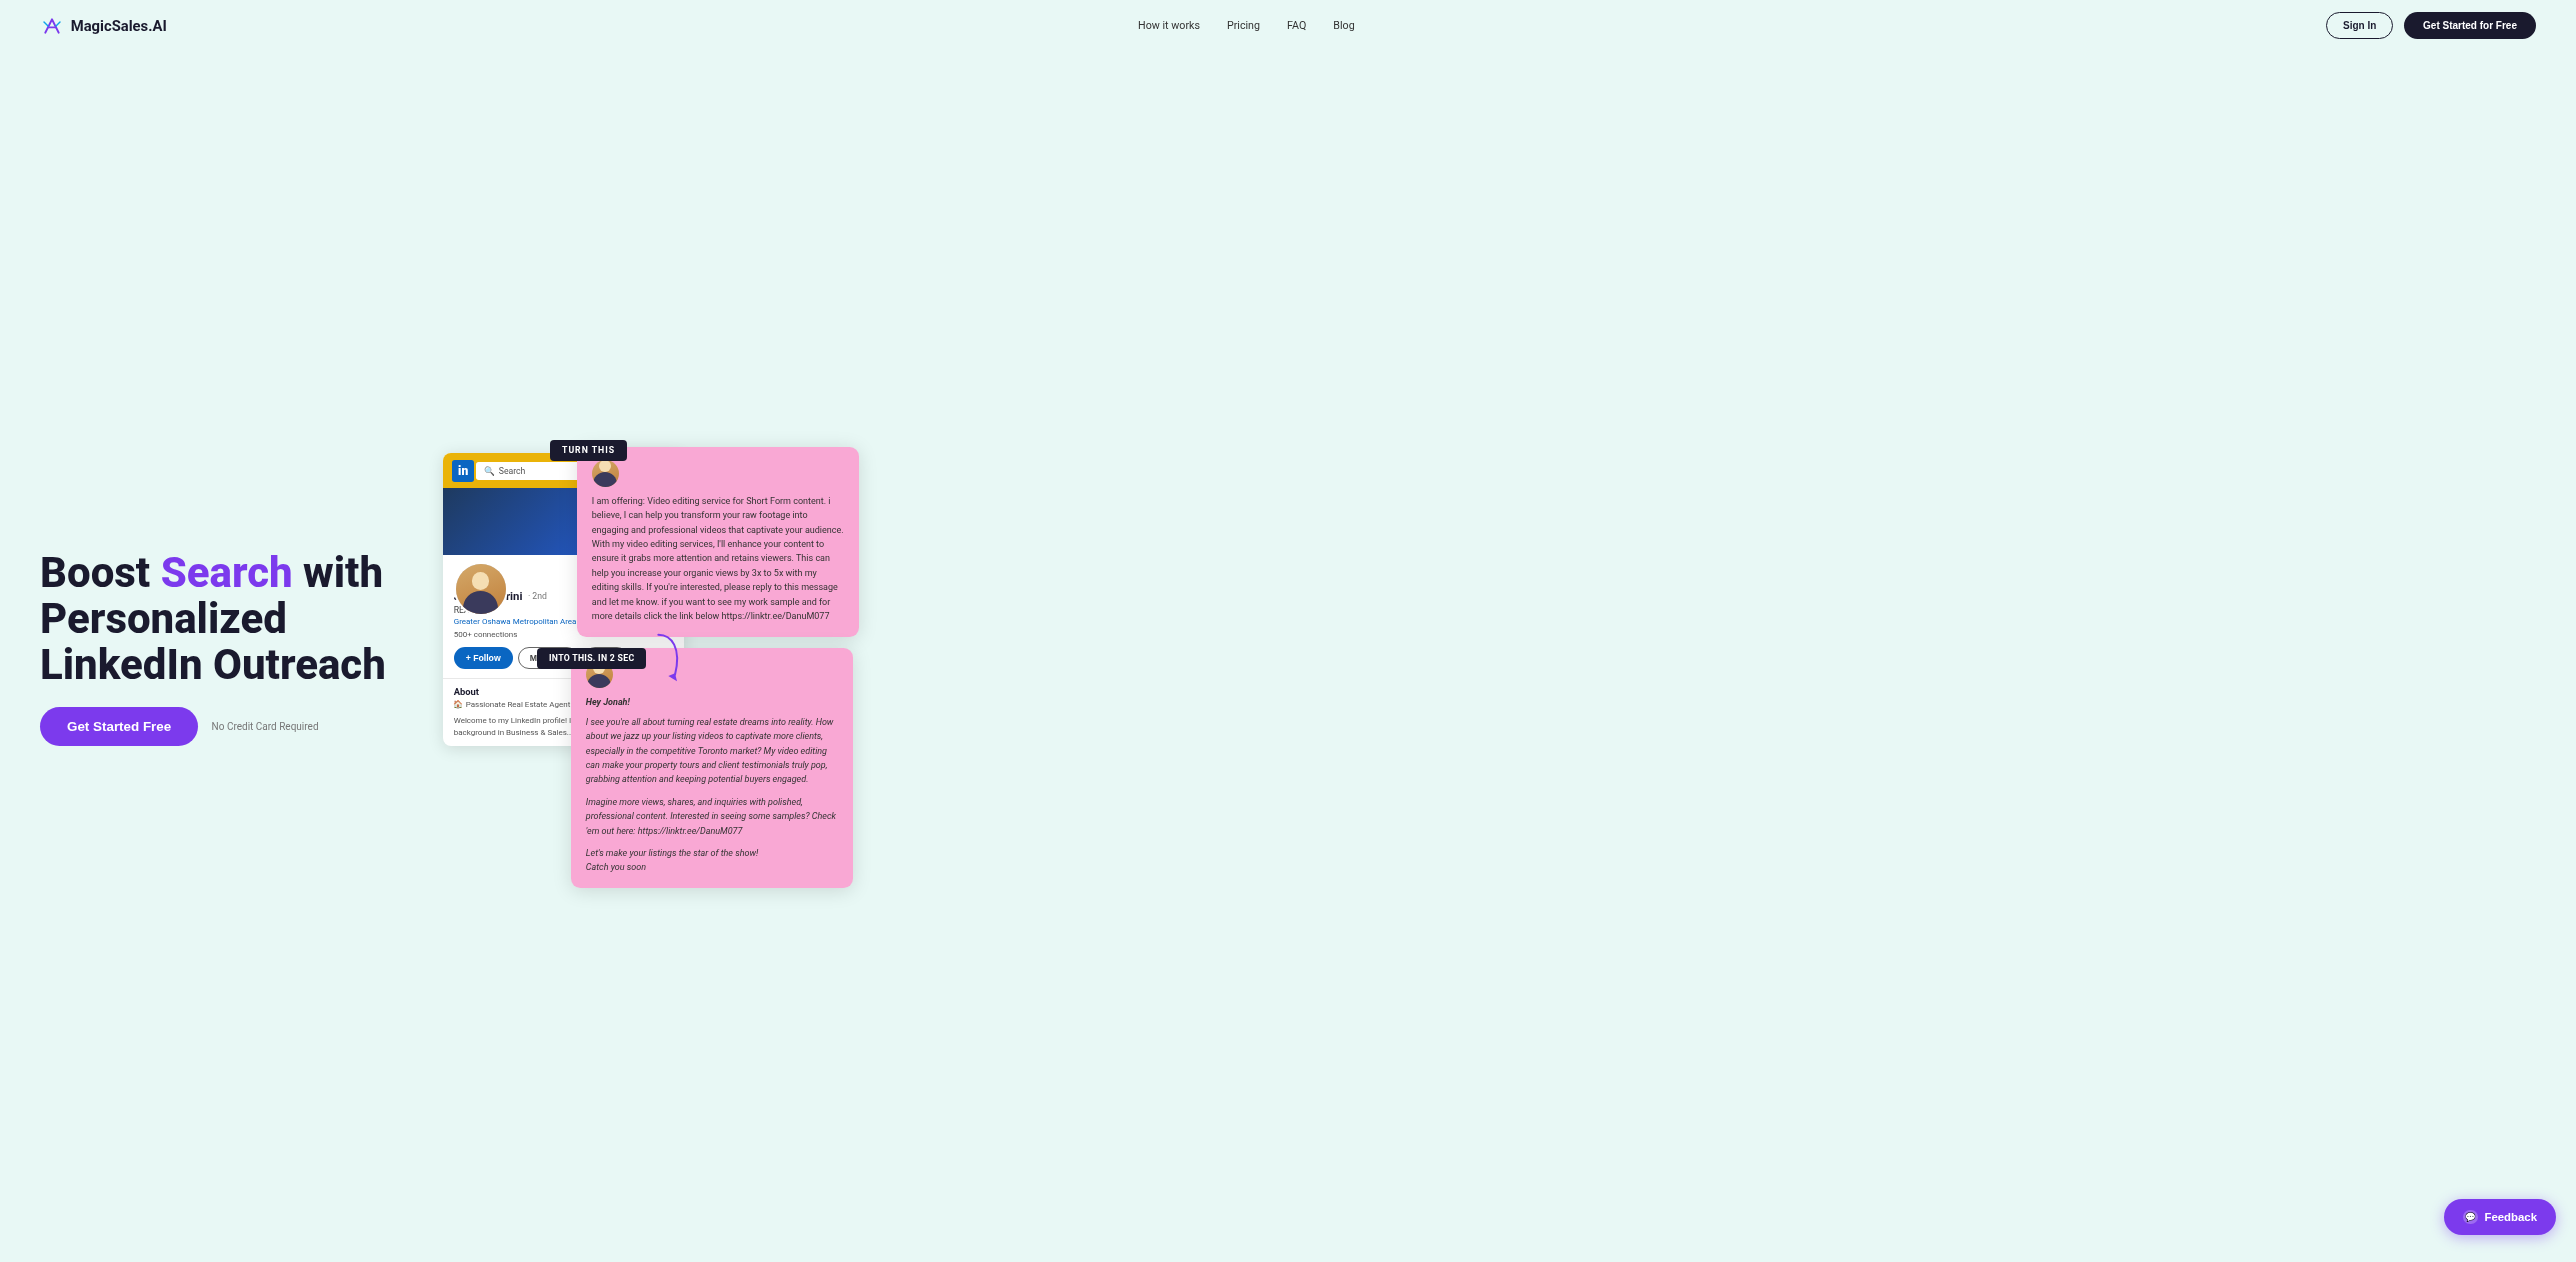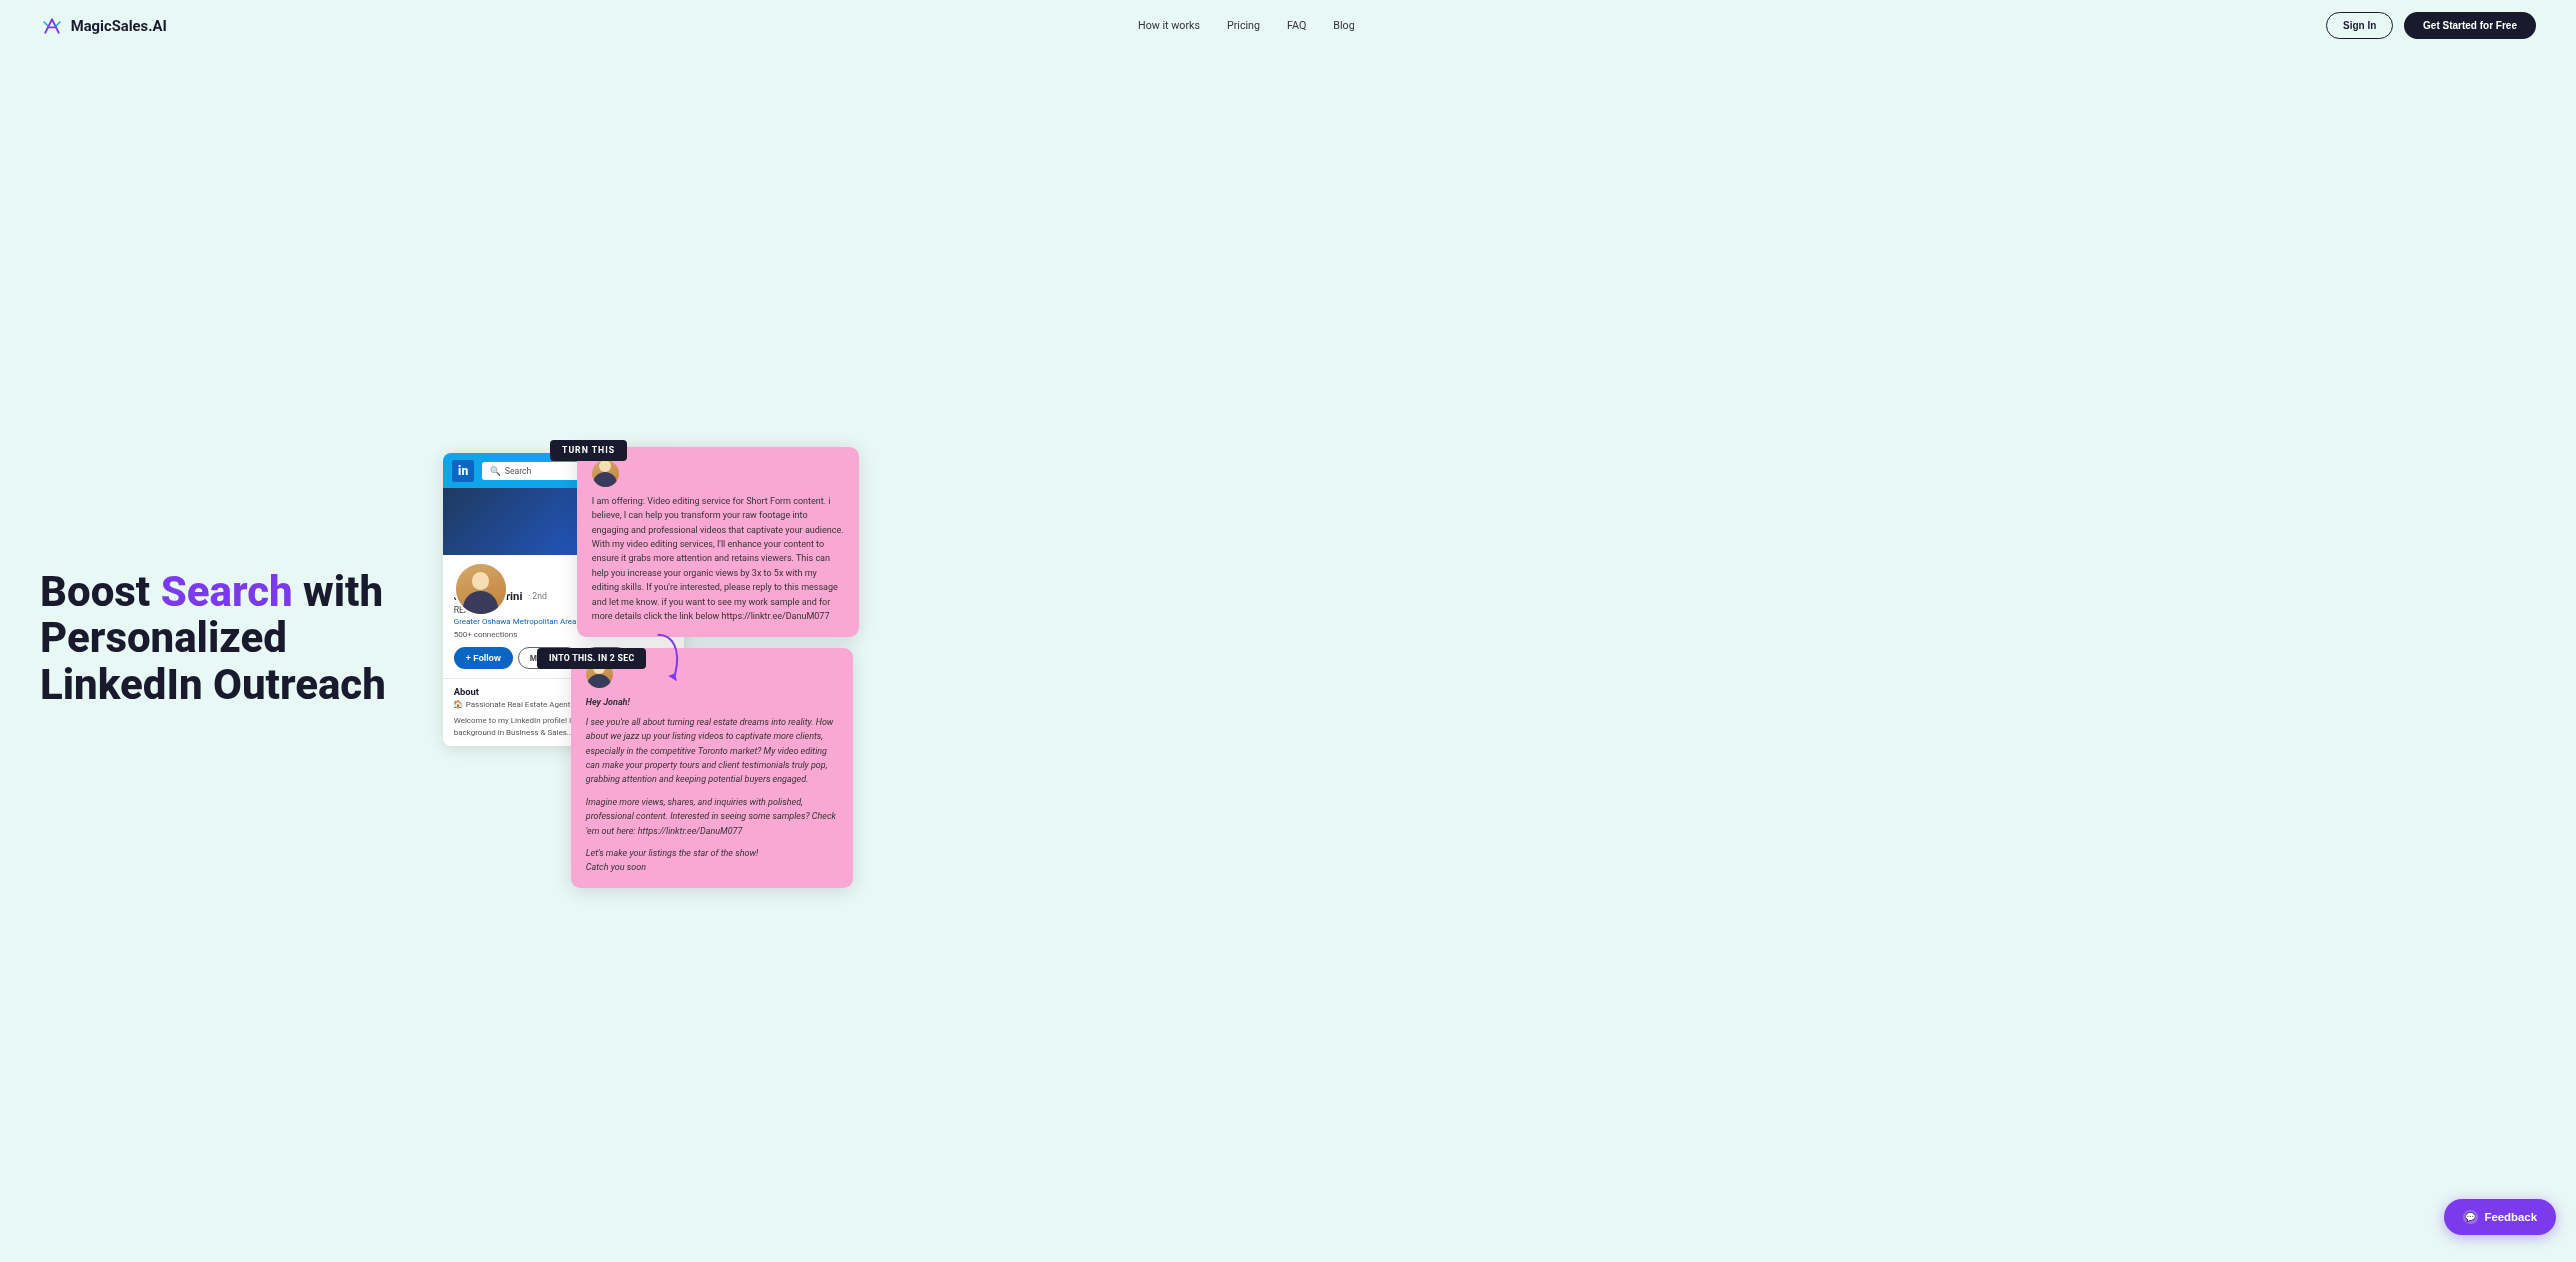--- a/index.html
+++ b/index.html
@@ -136,25 +136,25 @@
       left: 0;
       top: 13.4px;
       width: 241px;
       background: #fff;
       border-radius: 8px;
       box-shadow: 0 2.7px 16px rgba(0,0,0,0.12);
       overflow: hidden;
       z-index: 1;
     }
     .li-search-bar {
-      background: #0ea5e9;
+      background: #eab308;
       padding: 6.7px 9.4px;
       display: flex;
       align-items: center;
-      gap: 8px;
+      gap: 2px;
     }
     .li-logo {
       width: 21.5px;
       height: 21.5px;
       background: #0a66c2;
       border-radius: 2.7px;
       display: flex;
       align-items: center;
       justify-content: center;
       color: #fff;
@@ -452,20 +452,24 @@
     <button class="btn-signin">Sign In</button>
     <button class="btn-getstarted-nav">Get Started for Free</button>
   </div>
 </nav>
 
 <section class="hero">
   <div class="hero-left">
     <h1 class="hero-title">
       <span>Boost </span><span class="hero-title-accent">Search</span><span> with Personalized LinkedIn Outreach</span>
     </h1>
+    <div class="hero-cta-row">
+      <button class="btn-getstarted-hero">Get Started Free</button>
+      <span class="no-cc">No Credit Card Required</span>
+    </div>
   </div>
 
   <div class="hero-right">
 
     <div class="turn-this-badge">TURN THIS</div>
 
     <div class="linkedin-card">
       <div class="li-search-bar">
         <div class="li-logo">in</div>
         <div class="li-search-input">

